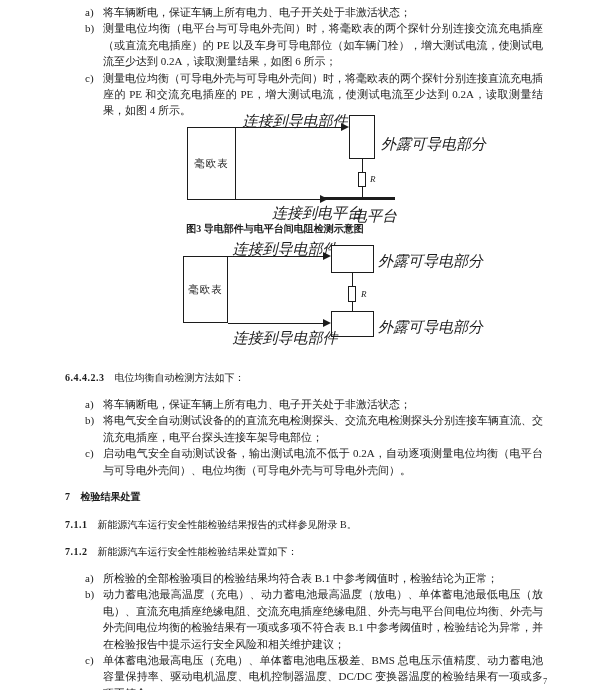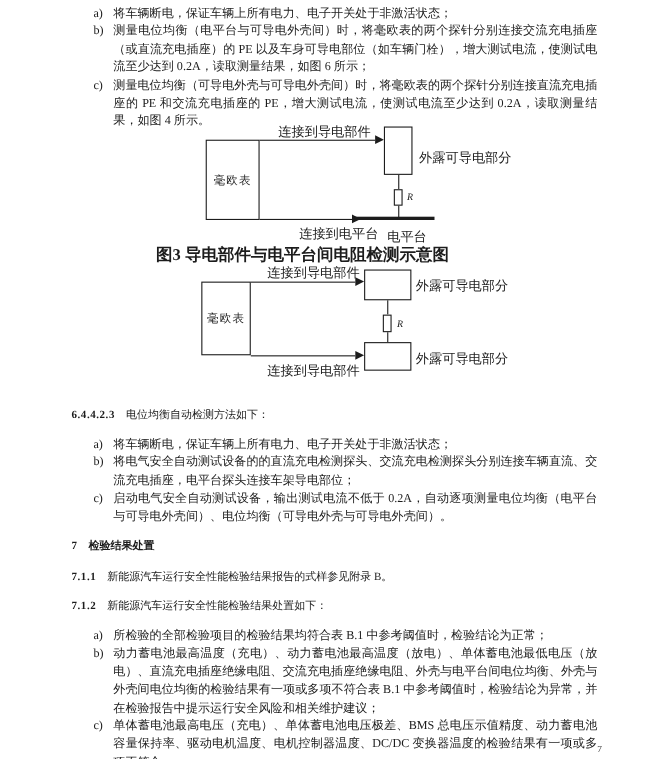--- a/index.html
+++ b/index.html
@@ -17,23 +17,23 @@
   .clause.bold .ttl{font-weight:bold;}
   .pageno{position:absolute;font-size:8.5px;color:#333;}
   
   .fig{position:absolute;}
   .box{position:absolute;border:1px solid #1c1c1c;box-sizing:border-box;background:#fff;}
   .meter{display:flex;align-items:center;justify-content:center;font-size:10.5px;letter-spacing:1px;}
   .hline{position:absolute;border-top:1px solid #1c1c1c;height:0;}
   .vline{position:absolute;border-left:1px solid #1c1c1c;width:0;}
   .thick{position:absolute;background:#1c1c1c;height:3px;}
   .arr{position:absolute;width:0;height:0;border-top:4px solid transparent;border-bottom:4px solid transparent;border-left:8px solid #1c1c1c;}
-  .figlbl{position:absolute;font-size:12px;line-height:1;white-space:nowrap;}
+  .figlbl{position:absolute;font-size:15px;line-height:1;white-space:nowrap;font-style:italic;}
   .rlbl{position:absolute;font-size:9px;font-style:italic;line-height:1;}
-  .cap{position:absolute;font-size:15px;font-weight:bold;white-space:nowrap;transform:translateX(-50%);}
+  .cap{position:absolute;font-size:10px;font-weight:bold;white-space:nowrap;transform:translateX(-50%);}
   .ctr{transform:translateX(-50%);}
 </style>
 </head>
 <body>
 
 <div class="page">
 
   <div class="list" style="left:85px;top:4px;width:458px;">
     <div class="li">
       <span class="lbl">a)</span>

